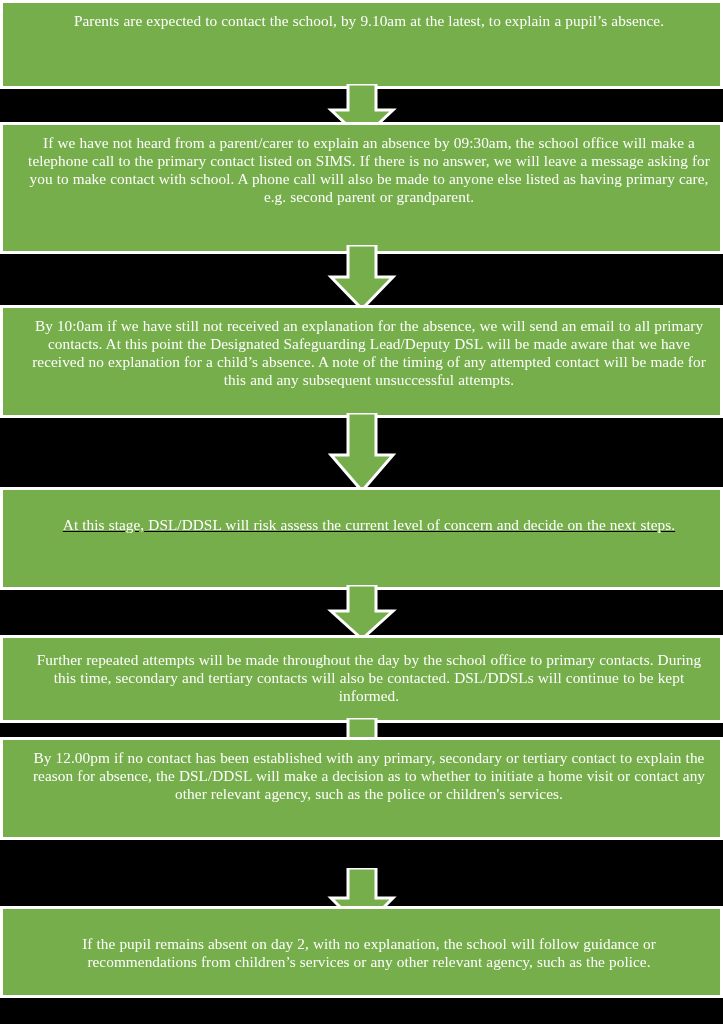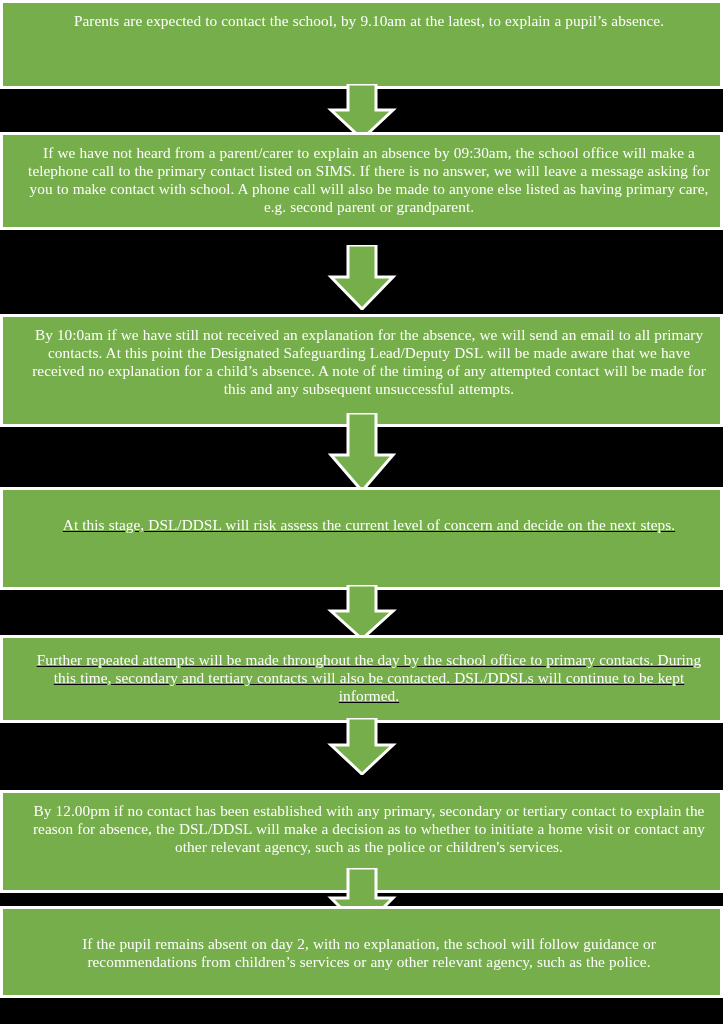--- a/index.html
+++ b/index.html
@@ -49,21 +49,21 @@
     margin-left: 15px;
   }
 
   
   .align-top   { align-items: flex-start; }
   .align-top .step-text { padding-top: 9px; }
 
   .align-mid-high { align-items: flex-start; }
   .align-mid-high .step-text { padding-top: 26px; }
 
-  .align-center { align-items: flex-start; text-decoration: underline; }
+  .align-center { align-items: flex-start; }
   .align-center .step-text { padding-top: 13px; }
 
   
   .connector-arrow {
     position: absolute;
     left: 50%;
     transform: translateX(-50%);
     width: 90px;
     pointer-events: none;
   }
@@ -81,31 +81,31 @@
   <div class="step-box align-top" style="top:0px; height:89px;">
     <span class="step-text">Parents are expected to contact the school, by 9.10am at the latest, to explain a pupil’s absence.</span>
   </div>
 
   <div class="connector-arrow" style="top:84px; height:56px;">
     <svg viewBox="0 0 90 56" preserveAspectRatio="none">
       <polygon points="31,0 59,0 59,26 76,26 45,55 14,26 31,26" fill="#76ae4b" stroke="#ffffff" stroke-width="3" stroke-linejoin="miter"></polygon>
     </svg>
   </div>
 
-  <div class="step-box align-top" style="top:132px; height:98px;">
+  <div class="step-box align-top" style="top:122px; height:132px;">
     <span class="step-text">If we have not heard from a parent/carer to explain an absence by 09:30am, the school office will make a telephone call to the primary contact listed on SIMS. If there is no answer, we will leave a message asking for you to make contact with school. A phone call will also be made to anyone else listed as having primary care, e.g. second parent or grandparent.</span>
   </div>
 
   <div class="connector-arrow" style="top:245px; height:65px;">
     <svg viewBox="0 0 90 65" preserveAspectRatio="none">
       <polygon points="31,0 59,0 59,32 76,32 45,64 14,32 31,32" fill="#76ae4b" stroke="#ffffff" stroke-width="3" stroke-linejoin="miter"></polygon>
     </svg>
   </div>
 
-  <div class="step-box align-top" style="top:314px; height:113px;">
+  <div class="step-box align-top" style="top:305px; height:113px;">
     <span class="step-text">By 10:0am if we have still not received an explanation for the absence, we will send an email to all primary contacts. At this point the Designated Safeguarding Lead/Deputy DSL will be made aware that we have received no explanation for a child’s absence. A note of the timing of any attempted contact will be made for this and any subsequent unsuccessful attempts.</span>
   </div>
 
   <div class="connector-arrow" style="top:413px; height:79px;">
     <svg viewBox="0 0 90 79" preserveAspectRatio="none">
       <polygon points="31,0 59,0 59,42 76,42 45,78 14,42 31,42" fill="#76ae4b" stroke="#ffffff" stroke-width="3" stroke-linejoin="miter"></polygon>
     </svg>
   </div>
 
   <div class="step-box align-mid-high" style="top:487px; height:103px;text-decoration:underline;">
@@ -121,21 +121,21 @@
   <div class="step-box align-center" style="top:635px; height:88px;">
     <span class="step-text">Further repeated attempts will be made throughout the day by the school office to primary contacts. During this time, secondary and tertiary contacts will also be contacted. DSL/DDSLs will continue to be kept informed.</span>
   </div>
 
   <div class="connector-arrow" style="top:718px; height:57px;">
     <svg viewBox="0 0 90 57" preserveAspectRatio="none">
       <polygon points="31,0 59,0 59,27 76,27 45,56 14,27 31,27" fill="#76ae4b" stroke="#ffffff" stroke-width="3" stroke-linejoin="miter"></polygon>
     </svg>
   </div>
 
-  <div class="step-box align-top" style="top:790px; height:103px;">
+  <div class="step-box align-top" style="top:737px; height:103px;">
     <span class="step-text">By 12.00pm if no contact has been established with any primary, secondary or tertiary contact to explain the reason for absence, the DSL/DDSL will make a decision as to whether to initiate a home visit or contact any other relevant agency, such as the police or children's services.</span>
   </div>
 
   <div class="connector-arrow" style="top:868px; height:62px;">
     <svg viewBox="0 0 90 62" preserveAspectRatio="none">
       <polygon points="31,0 59,0 59,30 76,30 45,61 14,30 31,30" fill="#76ae4b" stroke="#ffffff" stroke-width="3" stroke-linejoin="miter"></polygon>
     </svg>
   </div>
 
   <div class="step-box align-mid-high" style="top:906px; height:92px;">

